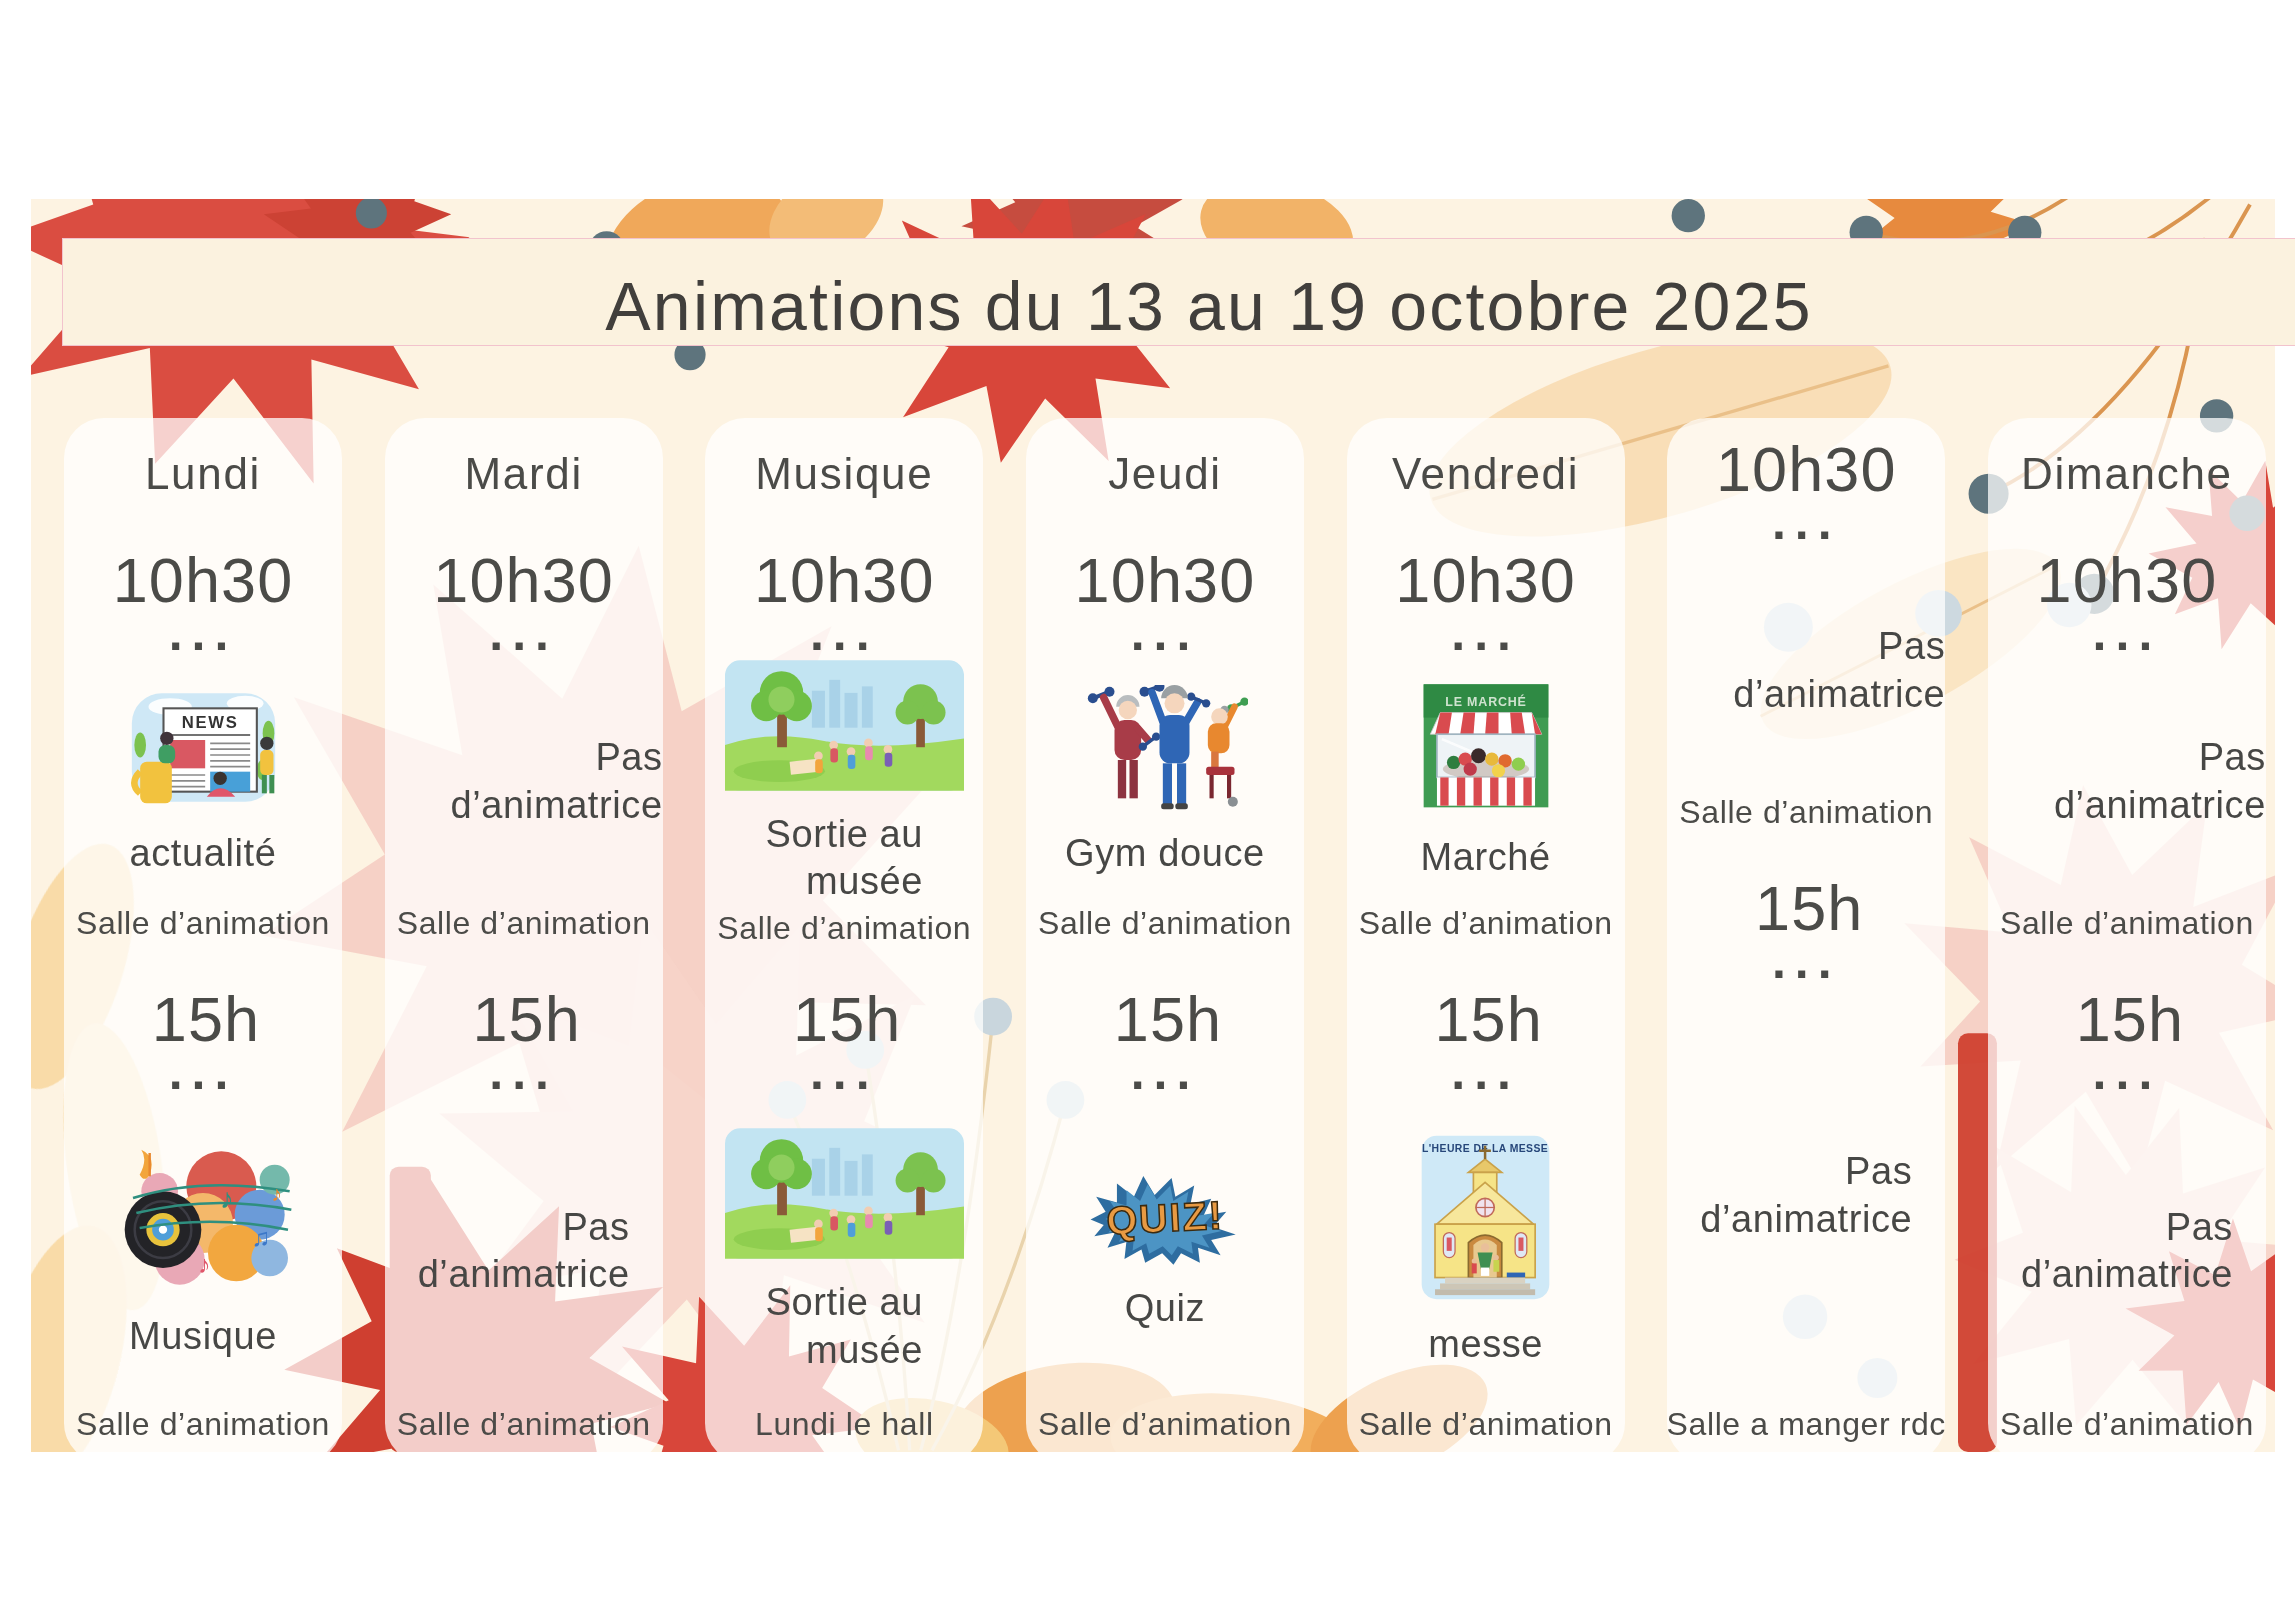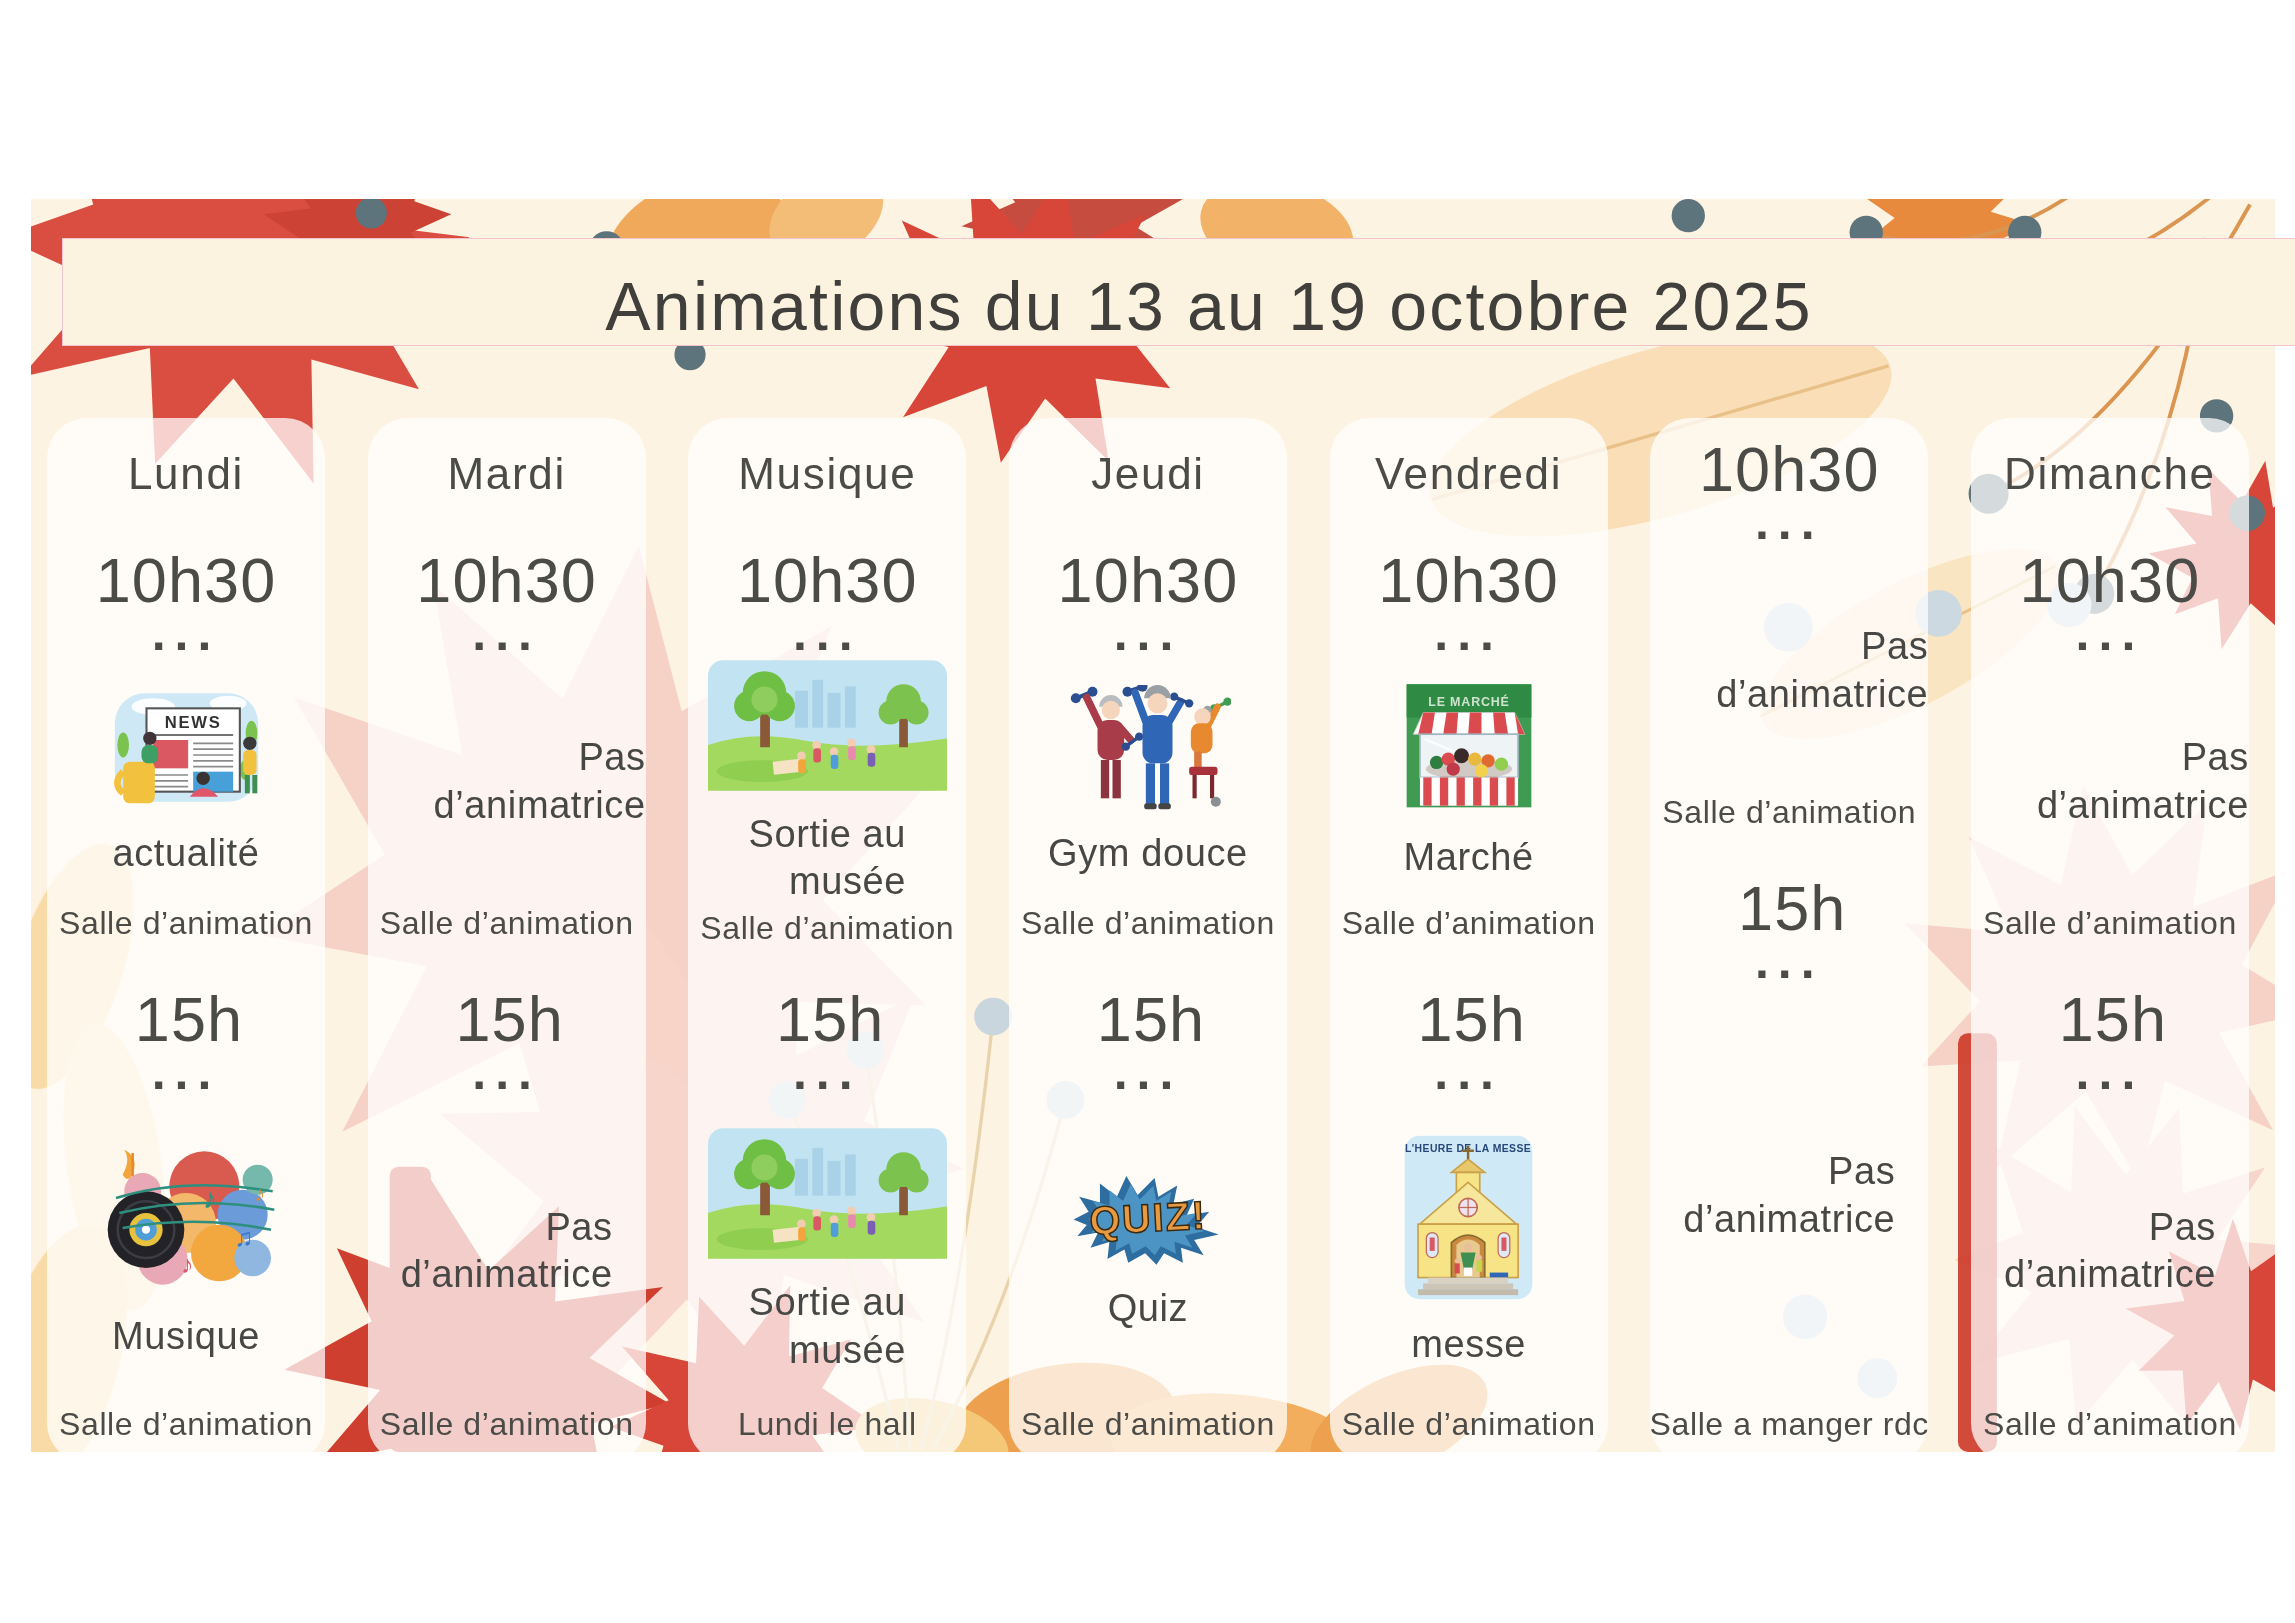--- a/index.html
+++ b/index.html
@@ -3,21 +3,21 @@
 <meta charset="utf-8">
 <style>
   html,body{margin:0;padding:0;background:#ffffff;}
   body{font-family:"Liberation Sans","DejaVu Sans",sans-serif;color:#4b4b48;}
   .page{position:relative;width:2295px;height:1623px;background:#ffffff;overflow:hidden;}
   .poster{position:absolute;left:31px;top:199px;width:2244px;height:1253px;background:#fdf3e2;}
   .decor{position:absolute;left:0;top:0;width:100%;height:100%;}
   .title-strip{position:absolute;left:31px;top:39px;width:2294px;height:108px;background:#fbf2df;
     border:1.7px solid #f2c3cd;box-sizing:border-box;display:flex;align-items:flex-end;justify-content:center;}
   .title{font-size:68px;letter-spacing:2.2px;color:#413f3c;}
-  .columns{position:absolute;left:16px;top:219px;width:2202px;height:1045px;display:flex;justify-content:space-between;}
+  .columns{position:absolute;left:33px;top:219px;width:2202px;height:1045px;display:flex;justify-content:space-between;}
   .card{width:278px;height:1045px;background:rgba(255,255,255,0.74);border-radius:40px;
     display:flex;flex-direction:column;align-items:center;box-sizing:border-box;}
   .day-row{height:111px;display:flex;align-items:center;justify-content:center;font-size:44px;letter-spacing:1.7px;color:#4b4b48;}
   .slot{display:flex;flex-direction:column;align-items:center;width:100%;box-sizing:border-box;}
   .slot-0{height:423px;}
   .slot-1{flex:1;}
   .time{font-size:63px;letter-spacing:1.1px;height:83px;line-height:83px;color:#4b4b48;}
   .slot-0 .time{margin-top:10px;}
   .slot-1 .time{margin-top:25.6px;margin-left:6px;}
   .dots{font-size:50px;font-weight:bold;letter-spacing:9px;height:47px;line-height:22px;color:#4b4b48;}

